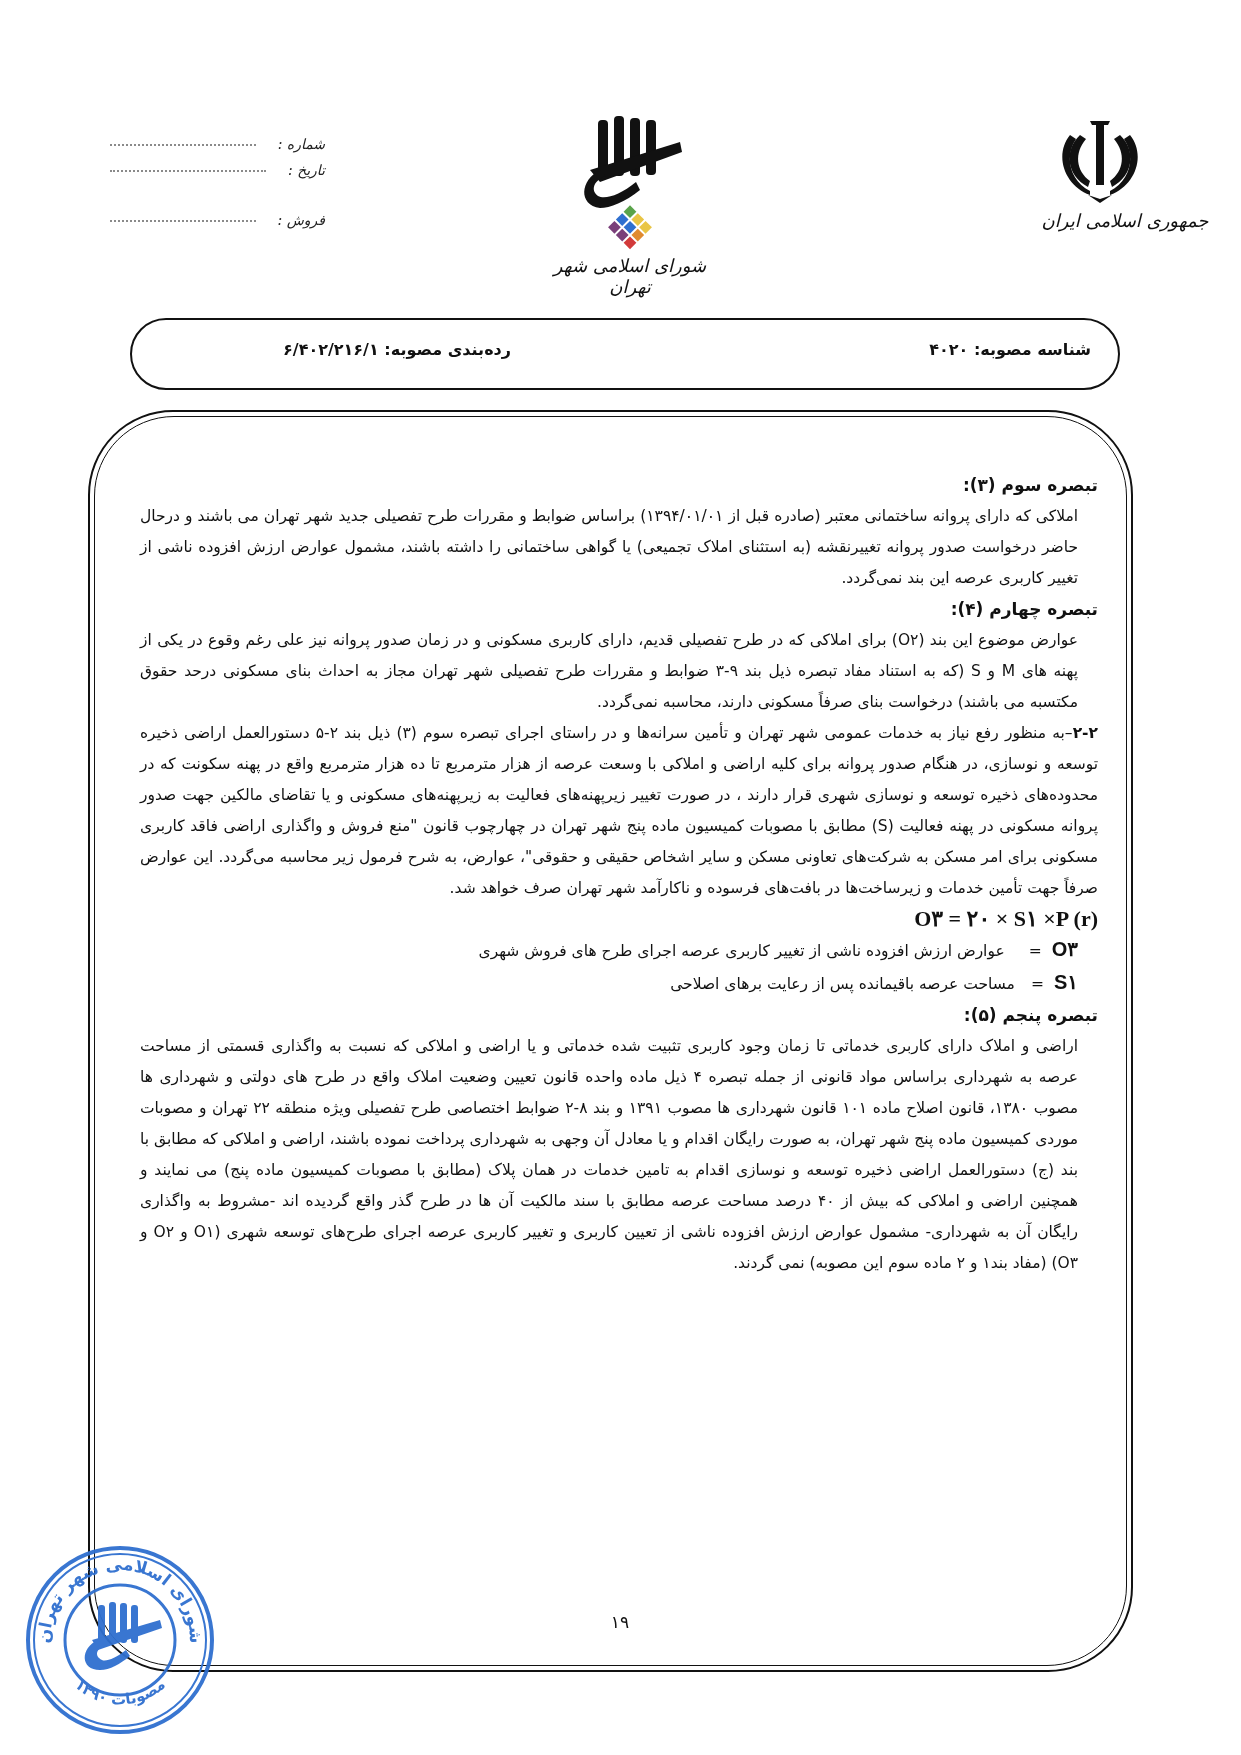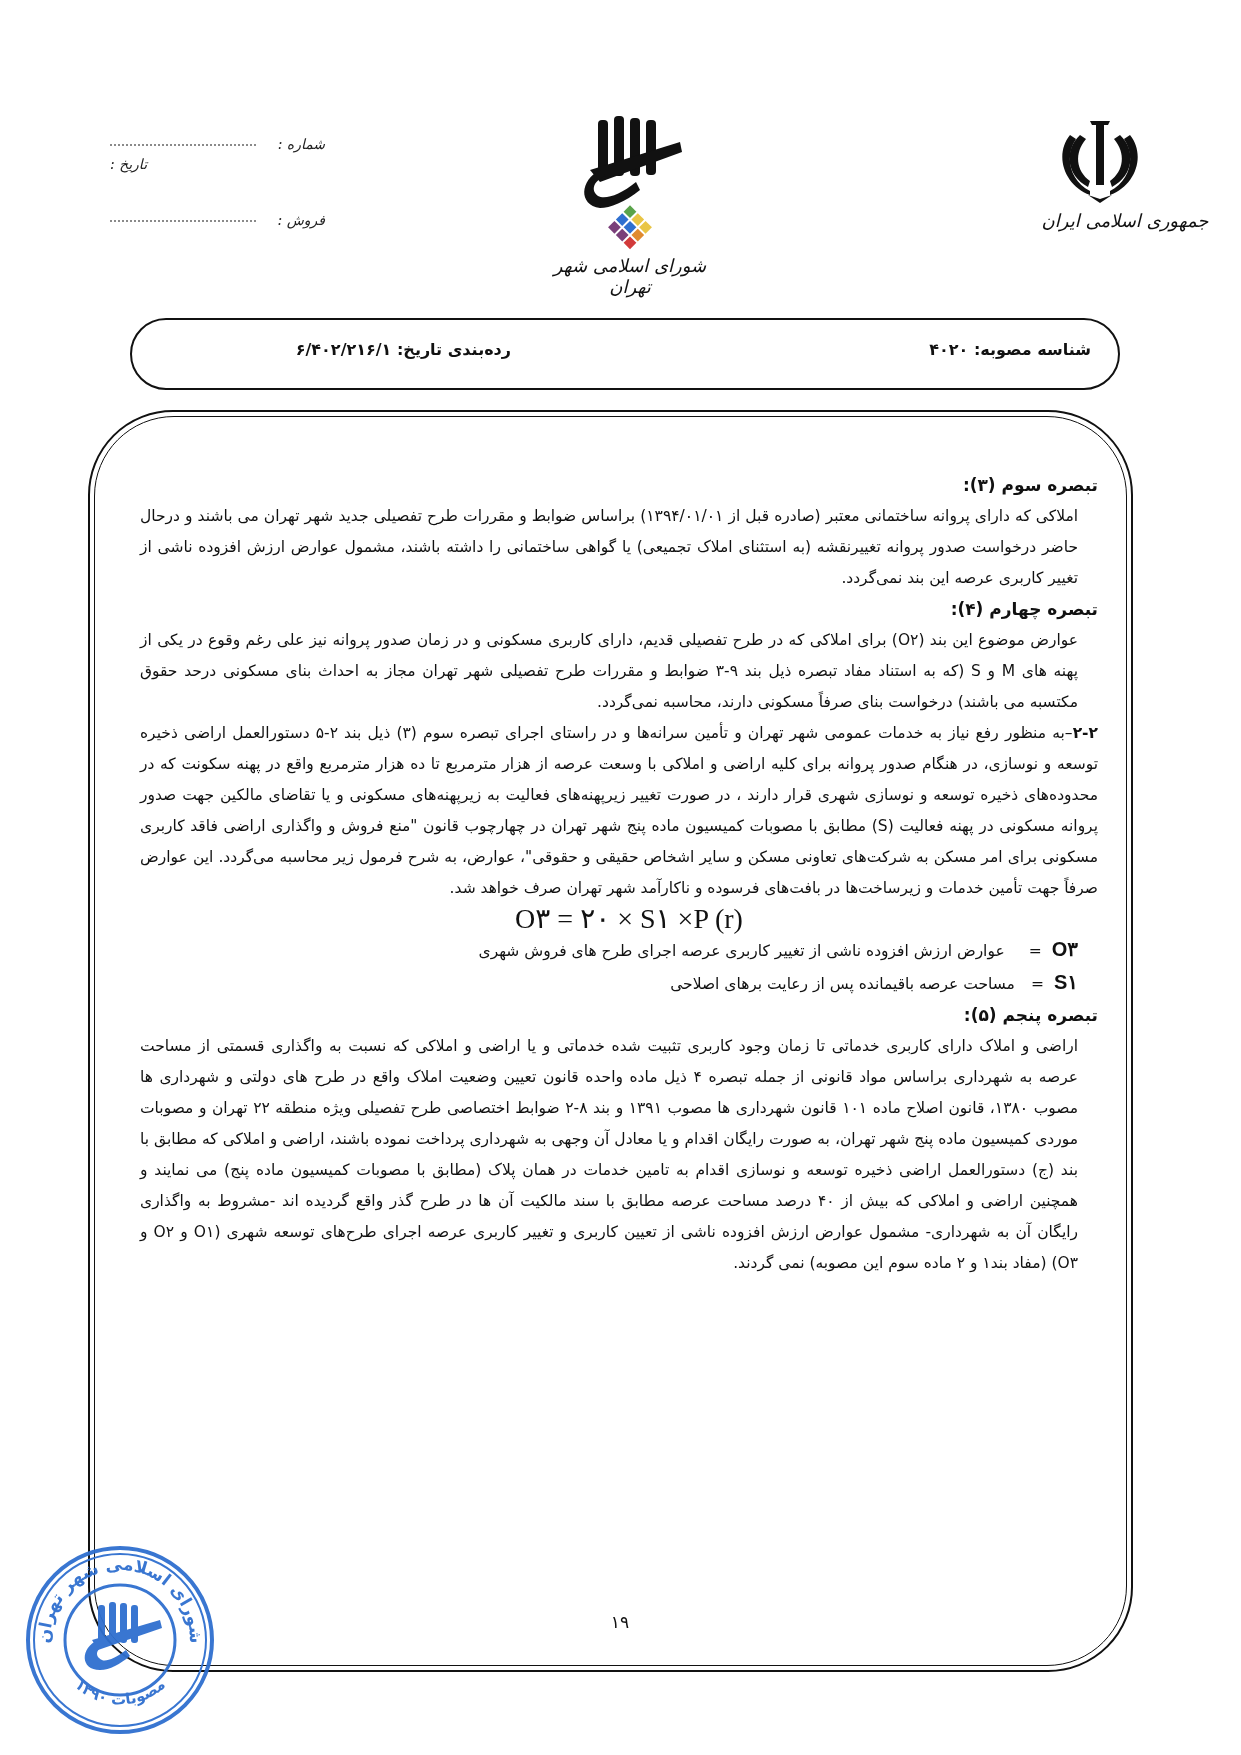--- a/index.html
+++ b/index.html
@@ -26,38 +26,38 @@
   .frame-outer { position: absolute; left: 88px; top: 410px; width: 1045px; height: 1262px;
                  border: 2px solid #111; border-radius: 85px; box-sizing: border-box; }
   .frame-inner { position: absolute; left: 94px; top: 416px; width: 1033px; height: 1250px;
                  border: 1.5px solid #111; border-radius: 80px; box-sizing: border-box; }
 
   .content { position: absolute; left: 140px; top: 470px; width: 958px; direction: rtl;
              text-align: justify; font-family: "DejaVu Sans", sans-serif; font-size: 15.5px; line-height: 31px; }
   .content p { margin: 0; }
   .heading { font-weight: bold; font-size: 17px; margin: 0; }
   .indent { padding-right: 20px; }
-  .formula { direction: ltr; text-align: center; font-family: "Liberation Serif", serif; font-weight: normal;
-             font-size: 28px; padding-left: 20px; line-height: 30px; }
+  .formula { direction: ltr; text-align: right; font-family: "Liberation Serif", serif; font-weight: bold;
+             font-size: 22px; padding-left: 20px; line-height: 30px; }
   .var-row { display: flex; direction: rtl; align-items: baseline; }
   .var-row .sym { font-family: Liberation Sans, sans-serif; font-size: 20px; font-weight: bold; direction: ltr; }
   .var-row .eq { margin: 0 10px; }
   .page-number { position: absolute; left: 590px; top: 1612px; width: 60px; text-align: center; font-size: 17px; }
 
   
   .seal { position: absolute; left: 20px; top: 1540px; width: 200px; height: 200px; opacity: 0.95; }
 </style>
 </head>
 <body>
 
 <div class="field-row" style="top:122px;">
   <span>شماره :</span>
   <span class="dots"></span>
 </div>
-<div class="field-row" style="top:156px;flex-direction:column;">
+<div class="field-row" style="top:148px;">
   <span>تاریخ :</span>
   <span class="dots"></span>
 </div>
 <div class="field-row" style="top:198px;">
   <span>فروش :</span>
   <span class="dots"></span>
 </div>
 
 <svg class="abs" style="left:570px; top:110px;" width="120" height="150" viewBox="0 0 120 150">
   <g fill="#111">
@@ -94,21 +94,21 @@
   </g>
 </svg>
 <div class="emblem-caption">جمهوری اسلامی ایران</div>
 
 <div class="id-box"></div>
 <div class="id-text" style="right:150px;text-align:center;">
   <span>شناسه مصوبه:</span>
   <span>۴۰۲۰</span>
 </div>
 <div class="id-text" style="right:730px;">
-  <span>رده‌بندی تاریخ:</span>
+  <span>رده‌بندی مصوبه:</span>
   <span>۶/۴۰۲/۲۱۶/۱</span>
 </div>
 
 <div class="frame-outer"></div>
 <div class="frame-inner"></div>
 
 <div class="content">
   <p class="heading">تبصره سوم (۳):</p>
   <p class="indent">املاکی که دارای پروانه ساختمانی معتبر (صادره قبل از ۱۳۹۴/۰۱/۰۱) براساس ضوابط و مقررات طرح تفصیلی جدید شهر تهران می باشند و درحال حاضر درخواست صدور پروانه تغییرنقشه (به استثنای املاک تجمیعی) یا گواهی ساختمانی را داشته باشند، مشمول عوارض ارزش افزوده ناشی از تغییر کاربری عرصه این بند نمی‌گردد.</p>
 

